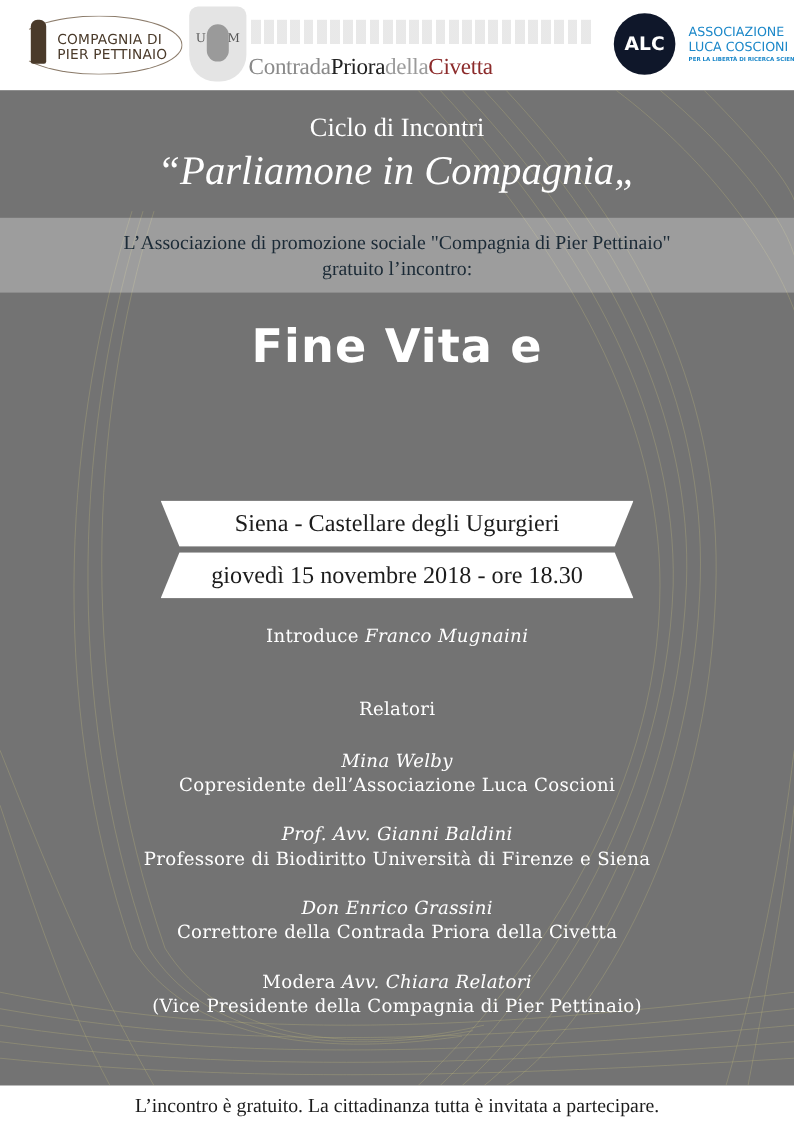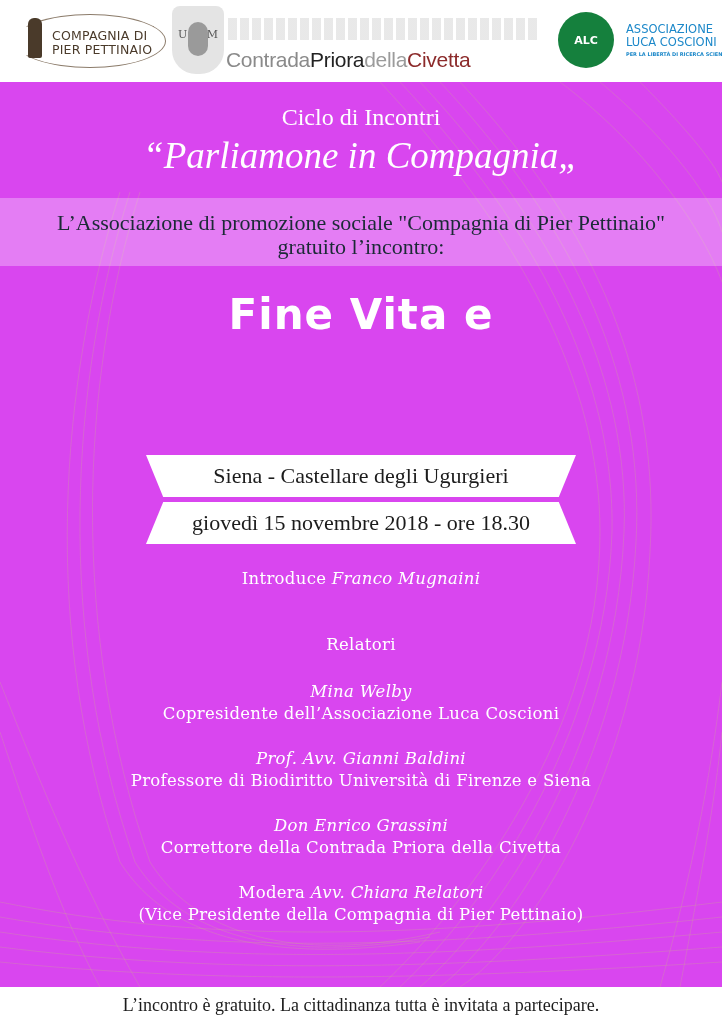--- a/index.html
+++ b/index.html
@@ -10,39 +10,39 @@
   .logo-cpp .swirl { position:absolute; left:4px; top:6px; width:150px; height:52px; border:1px solid #8b7b6a; border-radius:50%; border-left-color:transparent; }
   .logo-cpp .t1, .logo-cpp .t2 { position:absolute; left:42px; font-family:"DejaVu Sans", sans-serif; color:#4a3a2a; font-size:12.5px; letter-spacing:0.2px; }
   .logo-cpp .t1 { top:20px; }
   .logo-cpp .t2 { top:34px; }
   .logo-civ { position:absolute; left:172px; top:4px; width:370px; height:74px; }
   .logo-civ .crest { position:absolute; left:0; top:2px; width:52px; height:68px; background:#e4e4e4; border-radius:8px 8px 24px 24px; }
   .logo-civ .crest span { position:absolute; top:22px; font-size:11px; color:#555; }
   .logo-civ .owl { position:absolute; left:16px; top:16px; width:20px; height:34px; background:#9a9a9a; border-radius:10px; }
   .logo-civ .greek { position:absolute; left:56px; top:14px; width:310px; height:22px;
     background: repeating-linear-gradient(90deg, #e6e6e6 0 9px, #ffffff 9px 12px); opacity:0.9; }
-  .logo-civ .name { position:absolute; left:54px; top:44px; font-family:Liberation Sans, sans-serif; font-size:21px; font-weight:300; letter-spacing:-0.3px; white-space:nowrap; }
+  .logo-civ .name { position:absolute; left:54px; top:44px; font-family:Liberation Serif, serif; font-size:21px; font-weight:300; letter-spacing:-0.3px; white-space:nowrap; }
   .logo-civ .name .c1 { color:#8a8a8a; }
   .logo-civ .name .c2 { color:#222; }
   .logo-civ .name .c3 { color:#9b9b9b; }
   .logo-civ .name .c4 { color:#8c2b2b; }
   .logo-alc { position:absolute; left:556px; top:10px; width:166px; height:60px; }
-  .logo-alc .circle { position:absolute; left:2px; top:2px; width:56px; height:56px; border-radius:50%; background:#15803d; color:#fff; font-family:"DejaVu Sans", sans-serif; font-weight:bold; font-size:11px; display:flex; align-items:center; justify-content:center; }
+  .logo-alc .circle { position:absolute; left:2px; top:2px; width:56px; height:56px; border-radius:50%; background:#0f172a; color:#fff; font-family:"DejaVu Sans", sans-serif; font-weight:bold; font-size:17px; display:flex; align-items:center; justify-content:center; }
   .logo-alc .l1, .logo-alc .l2 { position:absolute; left:70px; font-family:"DejaVu Sans", sans-serif; font-size:11.5px; color:#1c88c9; white-space:nowrap; }
   .logo-alc .l1 { top:12px; }
   .logo-alc .l2 { top:25px; }
   .logo-alc .l3 { position:absolute; left:70px; top:41px; font-family:"DejaVu Sans", sans-serif; font-size:5px; color:#1c88c9; font-weight:bold; white-space:nowrap; }
 
-  .panel { position:absolute; left:0; top:82px; width:722px; height:905px; background:#d946ef; overflow:hidden; }
+  .panel { position:absolute; left:0; top:82px; width:722px; height:905px; background:#737373; overflow:hidden; }
   .panel svg.bg { position:absolute; left:0; top:0; }
   .t-center { position:absolute; left:0; width:722px; text-align:center; color:#fff; }
   .ciclo { top:22px; font-size:24px; font-family:"Liberation Serif", serif; }
   .parliamone { top:52px; font-size:37px; font-style:italic; font-family:"Liberation Serif", serif; }
   .band { position:absolute; left:0; top:116px; width:722px; height:68px; background:rgba(255,255,255,0.3); }
-  .band-text { position:absolute; left:0; width:722px; text-align:center; color:#1b2a36; font-family:"Liberation Serif", serif; font-size:22px; }
+  .band-text { position:absolute; left:0; width:722px; text-align:center; color:#1b2a36; font-family:"Liberation Serif", serif; font-size:18px; }
   .band-l1 { top:128px; }
   .band-l2 { top:152px; }
   .title { font-family:"DejaVu Sans", sans-serif; font-weight:bold; font-size:42px; letter-spacing:1px; }
   .title1 { top:208px; }
   .title2 { top:272px; }
   .ribbon { position:absolute; height:42px; background:#fff; display:flex; align-items:center; justify-content:center; color:#1c1c1c; font-family:"Liberation Serif", serif; font-size:22px; }
   .rib1 { left:146px; top:373px; width:430px; clip-path:polygon(0 0,100% 0,96% 100%,4% 100%); }
   .rib2 { left:146px; top:420px; width:430px; clip-path:polygon(4% 0,96% 0,100% 100%,0 100%); }
   .prog { font-family:"DejaVu Serif", serif; font-size:16.5px; letter-spacing:0.3px; }
   .prog i { font-style:italic; }

